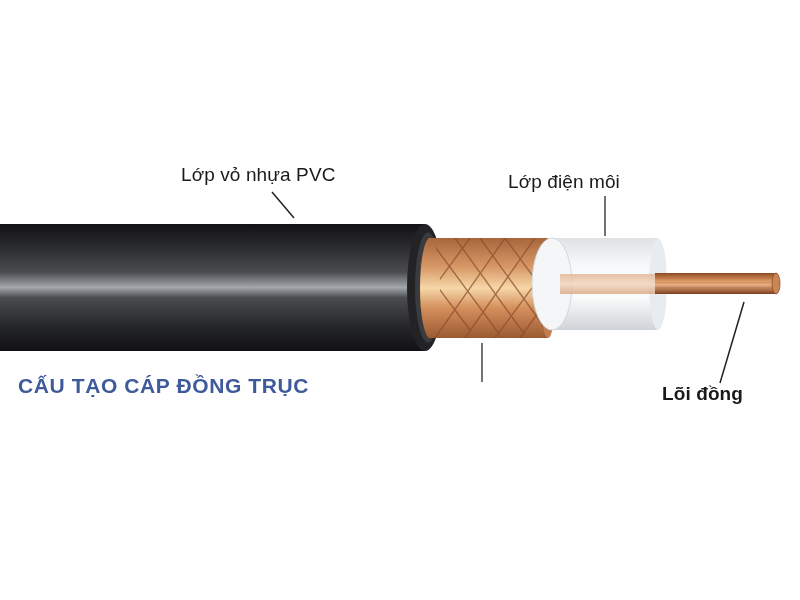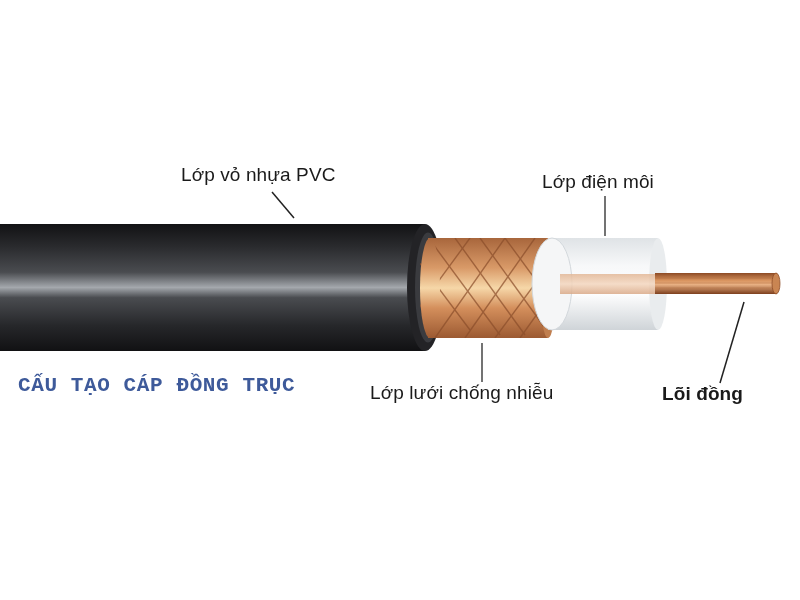--- a/index.html
+++ b/index.html
@@ -6,21 +6,21 @@
     body { width: 800px; height: 600px; position: relative; overflow: hidden;
            font-family: "Liberation Sans", sans-serif; }
     .stage { position: absolute; left: 0; top: 0; width: 800px; height: 600px; }
     .label {
       position: absolute; color: #1a1a1a; font-size: 19px; white-space: nowrap;
       font-family: "Liberation Sans", sans-serif; letter-spacing: 0.1px;
     }
     .title {
       position: absolute; left: 18px; top: 374px; white-space: nowrap;
       color: #3e5a9a; font-weight: bold; font-size: 21px; letter-spacing: 0.6px;
-      font-family: Liberation Mono, monospace;
+      font-family: Liberation Sans, sans-serif;
     }
     svg { position: absolute; left: 0; top: 0; }
   </style>
 </head>
 <body>
 
 <div class="stage">
 
   <svg width="800" height="600" viewBox="0 0 800 600">
     <defs>
@@ -103,18 +103,17 @@
       <ellipse cx="776" cy="283.5" rx="4" ry="10.5" fill="#c98552" stroke="#8e4c27" stroke-width="0.8"></ellipse>
     </g>
 
     <line x1="272" y1="192" x2="294" y2="218" stroke="#222" stroke-width="1.5"></line>
     <line x1="605" y1="196" x2="605" y2="236" stroke="#444" stroke-width="1.5"></line>
     <line x1="482" y1="343" x2="482" y2="382" stroke="#444" stroke-width="1.5"></line>
     <line x1="744" y1="302" x2="720" y2="383" stroke="#222" stroke-width="1.5"></line>
   </svg>
 
   <div class="label" style="left:181px; top:164px;">Lớp vỏ nhựa PVC</div>
-  <div class="label" style="left:542px; top:171px;">Lớp điện môi</div>
-  <div class="label" style="left:370px; top:382px;">Lớp lưới chống nhiễu</div>
+  <div class="label" style="left:508px; top:171px;">Lớp điện môi</div>
   <div class="label" style="left:662px; top:383px;font-weight:bold;">Lõi đồng</div>
 
   <div class="title">CẤU TẠO CÁP ĐỒNG TRỤC</div>
 </div>
 
 </body></html>

